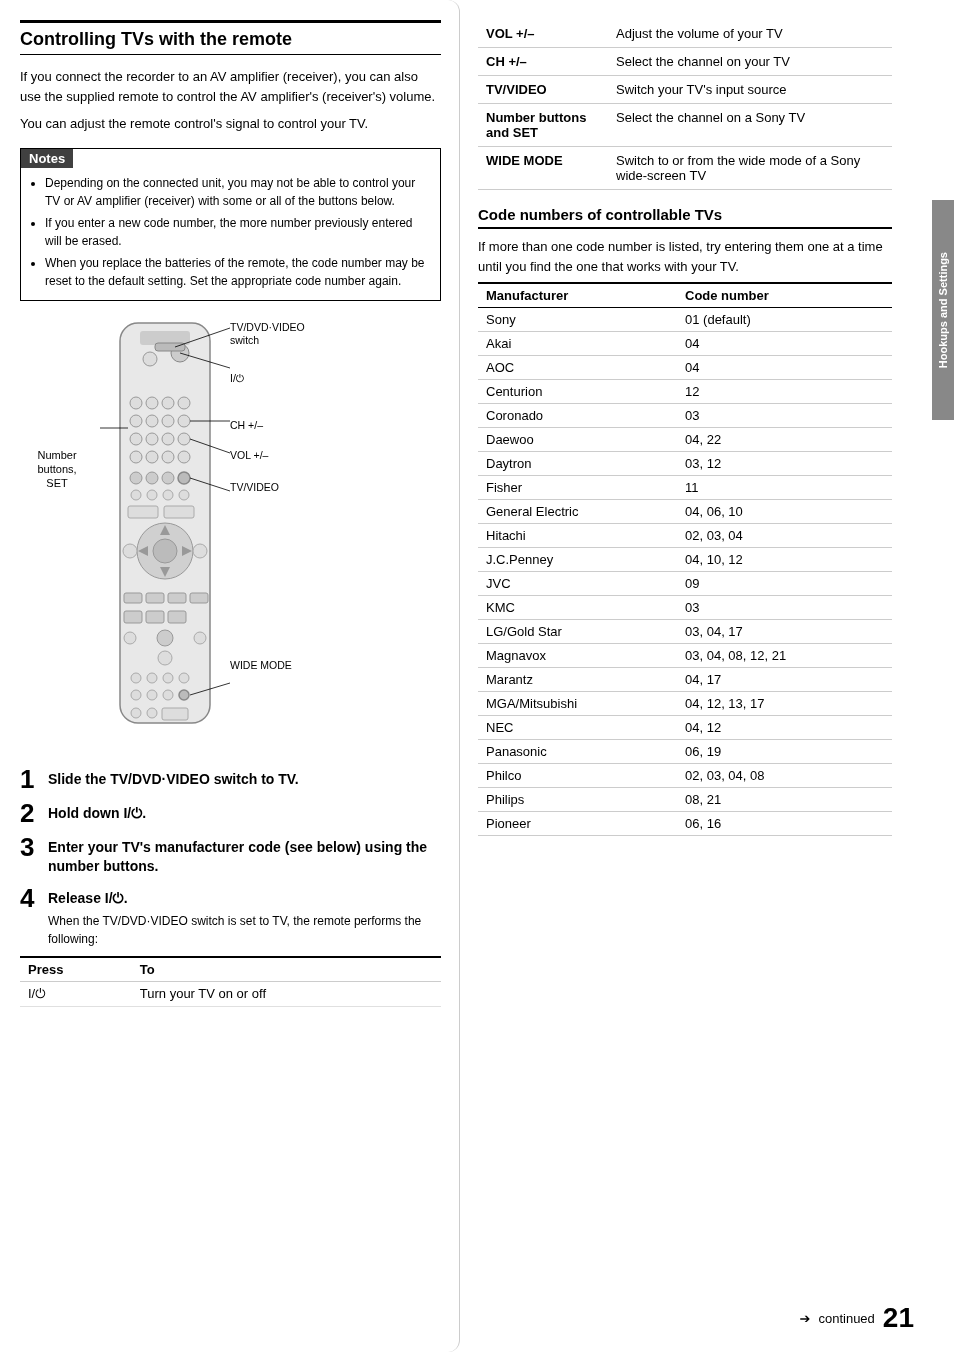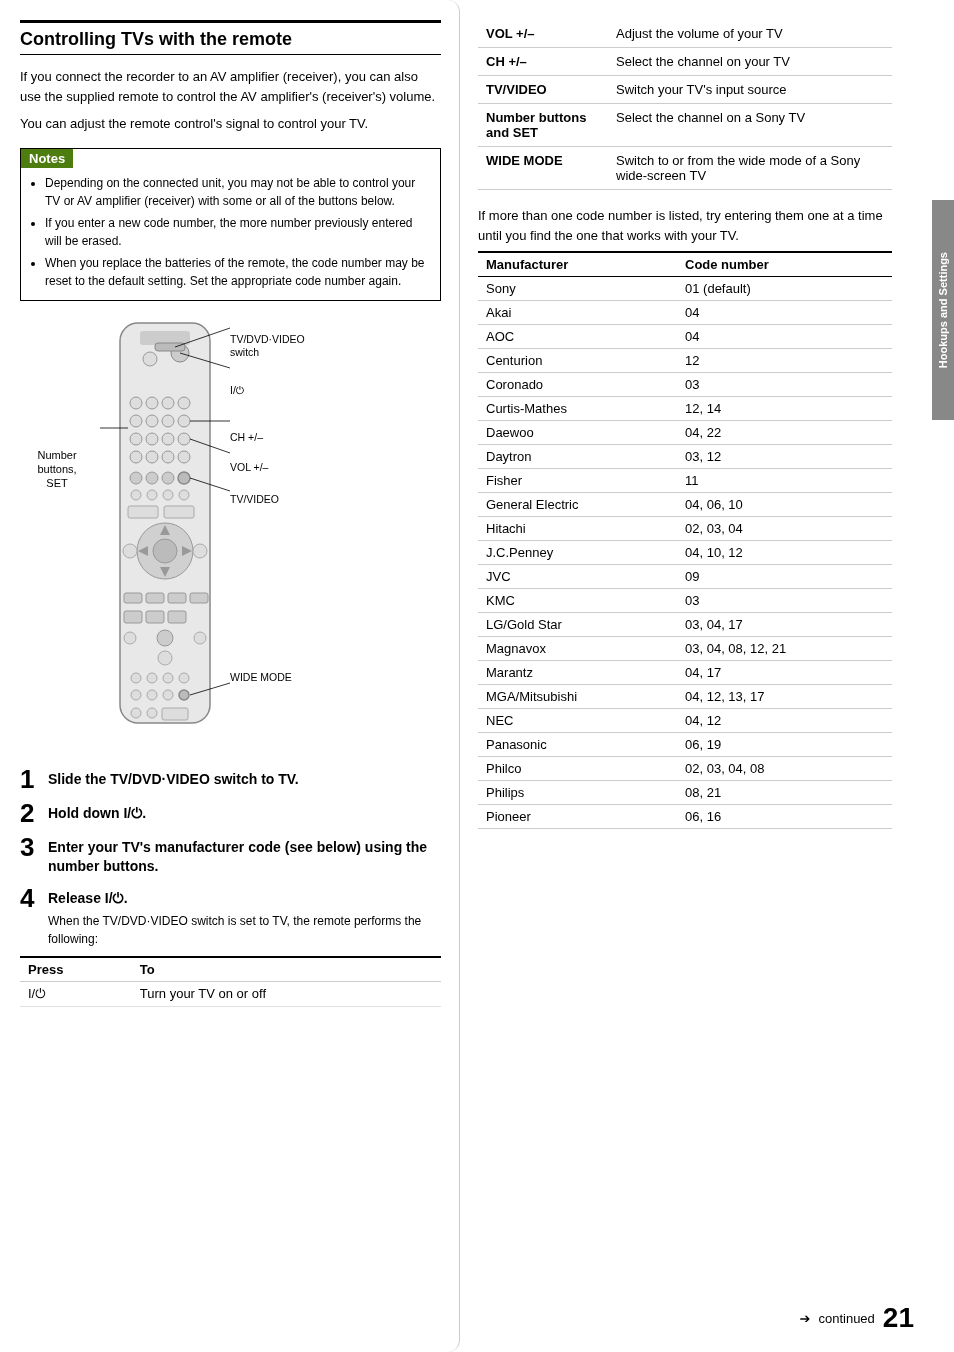--- a/index.html
+++ b/index.html
@@ -65,21 +65,21 @@
       line-height: 1.5;
       margin-bottom: 8px;
     }
 
     
     .notes-box {
       border: 1px solid #000;
       margin: 14px 0 12px 0;
     }
     .notes-title {
-      background: #4d7c0f;
+      background: #404040;
       color: #fff;
       font-weight: bold;
       font-size: 13px;
       padding: 2px 8px;
       display: inline-block;
       margin: 0;
     }
     .notes-content {
       padding: 6px 10px;
       font-size: 12px;
@@ -348,21 +348,21 @@
           <line x1="90" y1="126" x2="130" y2="140" stroke="#000" stroke-width="0.8"></line>
 
           <line x1="90" y1="165" x2="130" y2="178" stroke="#000" stroke-width="0.8"></line>
 
           <line x1="90" y1="382" x2="130" y2="370" stroke="#000" stroke-width="0.8"></line>
 
           <line x1="28" y1="115" x2="0" y2="115" stroke="#000" stroke-width="0.8"></line>
         </svg>
 
         
-        <div style="position:absolute; top:12px; left:130px; font-size:10.5px; line-height:1.3; width:90px;">
+        <div style="position:absolute; top:0; left:130px; font-size:10.5px; line-height:1.3; width:90px;">
           <div style="margin-top:8px;">TV/DVD·VIDEO<br>switch</div>
           <div style="margin-top:24px;">I/⏻</div>
           <div style="margin-top:34px;">CH +/–</div>
           <div style="margin-top:16px;">VOL +/–</div>
           <div style="margin-top:18px;">TV/VIDEO</div>
           <div style="margin-top:165px;">WIDE MODE</div>
         </div>
       </div>
     </div>
 
@@ -424,20 +424,21 @@
             <td style="font-weight:bold;width:130px;">Number buttons and SET</td>
             <td>Select the channel on a Sony TV</td>
           </tr>
           <tr>
             <td style="font-weight:bold;width:130px;">WIDE MODE</td>
             <td>Switch to or from the wide mode of a Sony wide-screen TV</td>
           </tr>
         </tbody>
     </table>
 
+    <div class="code-section-title">Code numbers of controllable TVs</div>
     <p class="code-intro">If more than one code number is listed, try entering them one at a time until you find the one that works with your TV.</p>
 
     <table class="code-table">
       <thead>
         <tr>
           <th>Manufacturer</th>
           <th>Code number</th>
         </tr>
       </thead>
       <tbody id="code-table-body">
@@ -455,24 +456,20 @@
           </tr>
           <tr>
             <td>Centurion</td>
             <td>12</td>
           </tr>
           <tr>
             <td>Coronado</td>
             <td>03</td>
           </tr>
           <tr>
-            <td>Curtis-Mathes</td>
-            <td>12, 14</td>
-          </tr>
-          <tr>
             <td>Daewoo</td>
             <td>04, 22</td>
           </tr>
           <tr>
             <td>Daytron</td>
             <td>03, 12</td>
           </tr>
           <tr>
             <td>Fisher</td>
             <td>11</td>

